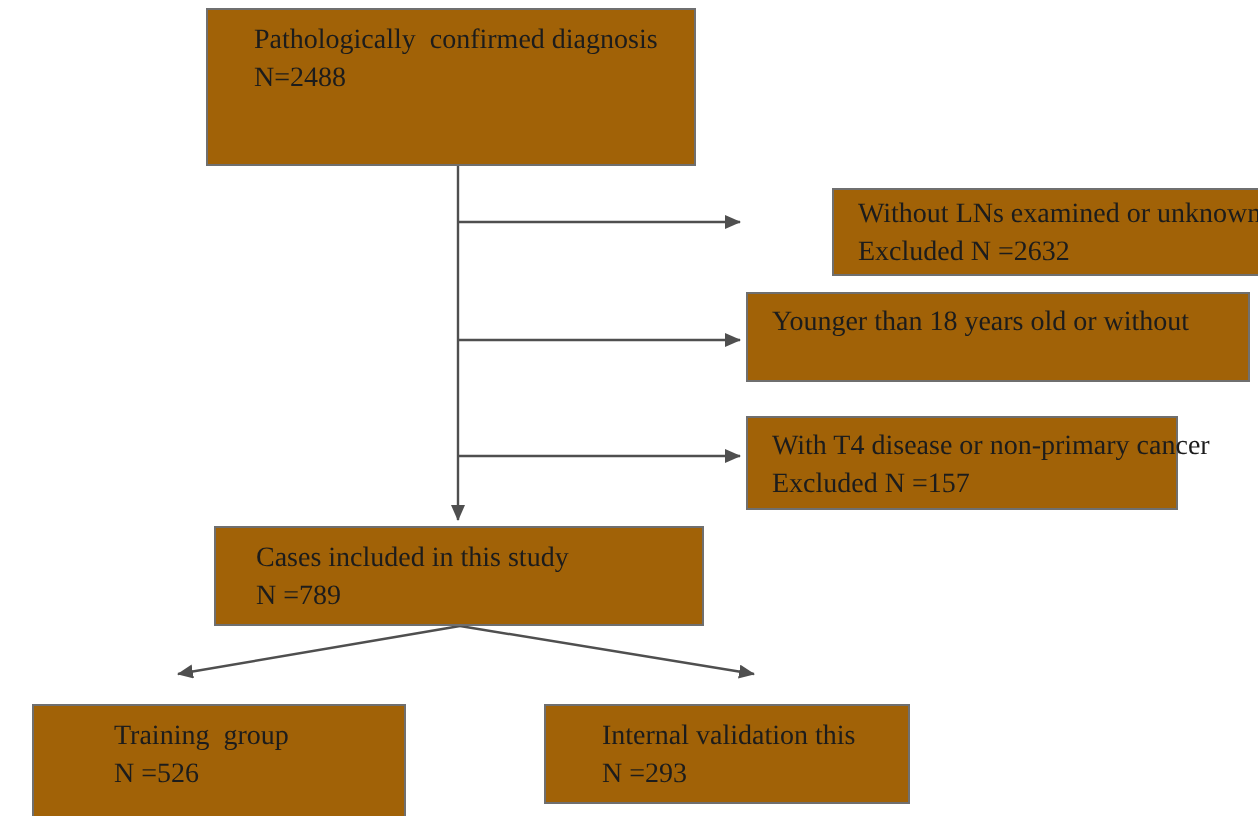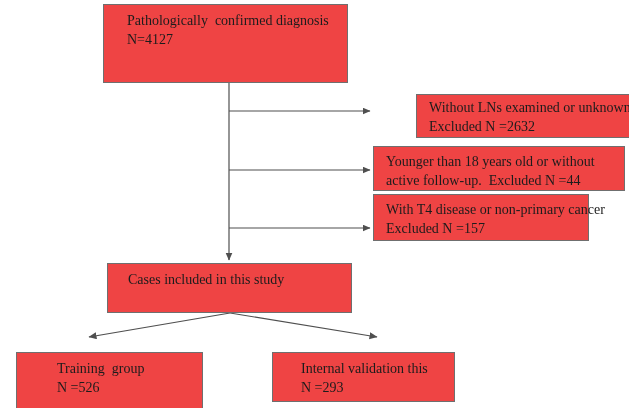--- a/index.html
+++ b/index.html
@@ -21,21 +21,21 @@
     left: 0;
     top: 0;
     width: 629px;
     height: 408px;
     pointer-events: none;
   }
   .box {
     position: absolute;
     box-sizing: border-box;
     border: 1px solid #6f6f6f;
-    background: #ef4444;
+    background: #a16207;
     font-size: 14px;
     line-height: 19px;
   }
   .line {
     white-space: pre;
   }
   .top-box {
     left: 103px; top: 4px;
     width: 245px; height: 79px;
     padding: 6px 6px 0 23px;
@@ -45,21 +45,21 @@
     width: 252px; height: 44px;
     padding: 3px 19px 0 12px;
     margin-left: 43px;
   }
   .excl-box-2 {
     left: 373px; top: 146px;
     width: 252px; height: 45px;
     padding: 5px 6px 0 12px;
   }
   .excl-box-3 {
-    left: 373px; top: 194px;
+    left: 373px; top: 208px;
     width: 216px; height: 47px;
     padding: 5px 6px 0 12px;
   }
   .included-box {
     left: 107px; top: 263px;
     width: 245px; height: 50px;
     padding: 6px 6px 0 20px;
   }
   .training-box {
     left: 5px; top: 352px;
@@ -87,40 +87,40 @@
     <line x1="229" y1="83" x2="229" y2="260" stroke="#4f4f4f" stroke-width="1.2" marker-end="url(#arrowhead)"></line>
     <line x1="229" y1="111" x2="370" y2="111" stroke="#4f4f4f" stroke-width="1.2" marker-end="url(#arrowhead)"></line>
     <line x1="229" y1="170" x2="370" y2="170" stroke="#4f4f4f" stroke-width="1.2" marker-end="url(#arrowhead)"></line>
     <line x1="229" y1="228" x2="370" y2="228" stroke="#4f4f4f" stroke-width="1.2" marker-end="url(#arrowhead)"></line>
     <line x1="230" y1="313" x2="89" y2="337" stroke="#4f4f4f" stroke-width="1.2" marker-end="url(#arrowhead)"></line>
     <line x1="230" y1="313" x2="377" y2="337" stroke="#4f4f4f" stroke-width="1.2" marker-end="url(#arrowhead)"></line>
   </svg>
 
   <div class="box top-box">
     <div class="line">Pathologically  confirmed diagnosis</div>
-    <div class="line">N=4127</div>
+    <div class="line">N=2488</div>
   </div>
 
   <div class="box excl-box-1">
     <div class="line">Without LNs examined or unknown</div>
     <div class="line">Excluded N =2632</div>
   </div>
 
   <div class="box excl-box-2">
     <div class="line">Younger than 18 years old or without</div>
-    <div class="line">active follow-up.  Excluded N =44</div>
   </div>
 
   <div class="box excl-box-3">
     <div class="line">With T4 disease or non-primary cancer</div>
     <div class="line">Excluded N =157</div>
   </div>
 
   <div class="box included-box">
     <div class="line">Cases included in this study</div>
+    <div class="line">N =789</div>
   </div>
 
   <div class="box training-box">
     <div class="line">Training  group</div>
     <div class="line">N =526</div>
   </div>
 
   <div class="box validation-box">
     <div class="line">Internal validation this</div>
     <div class="line">N =293</div>

